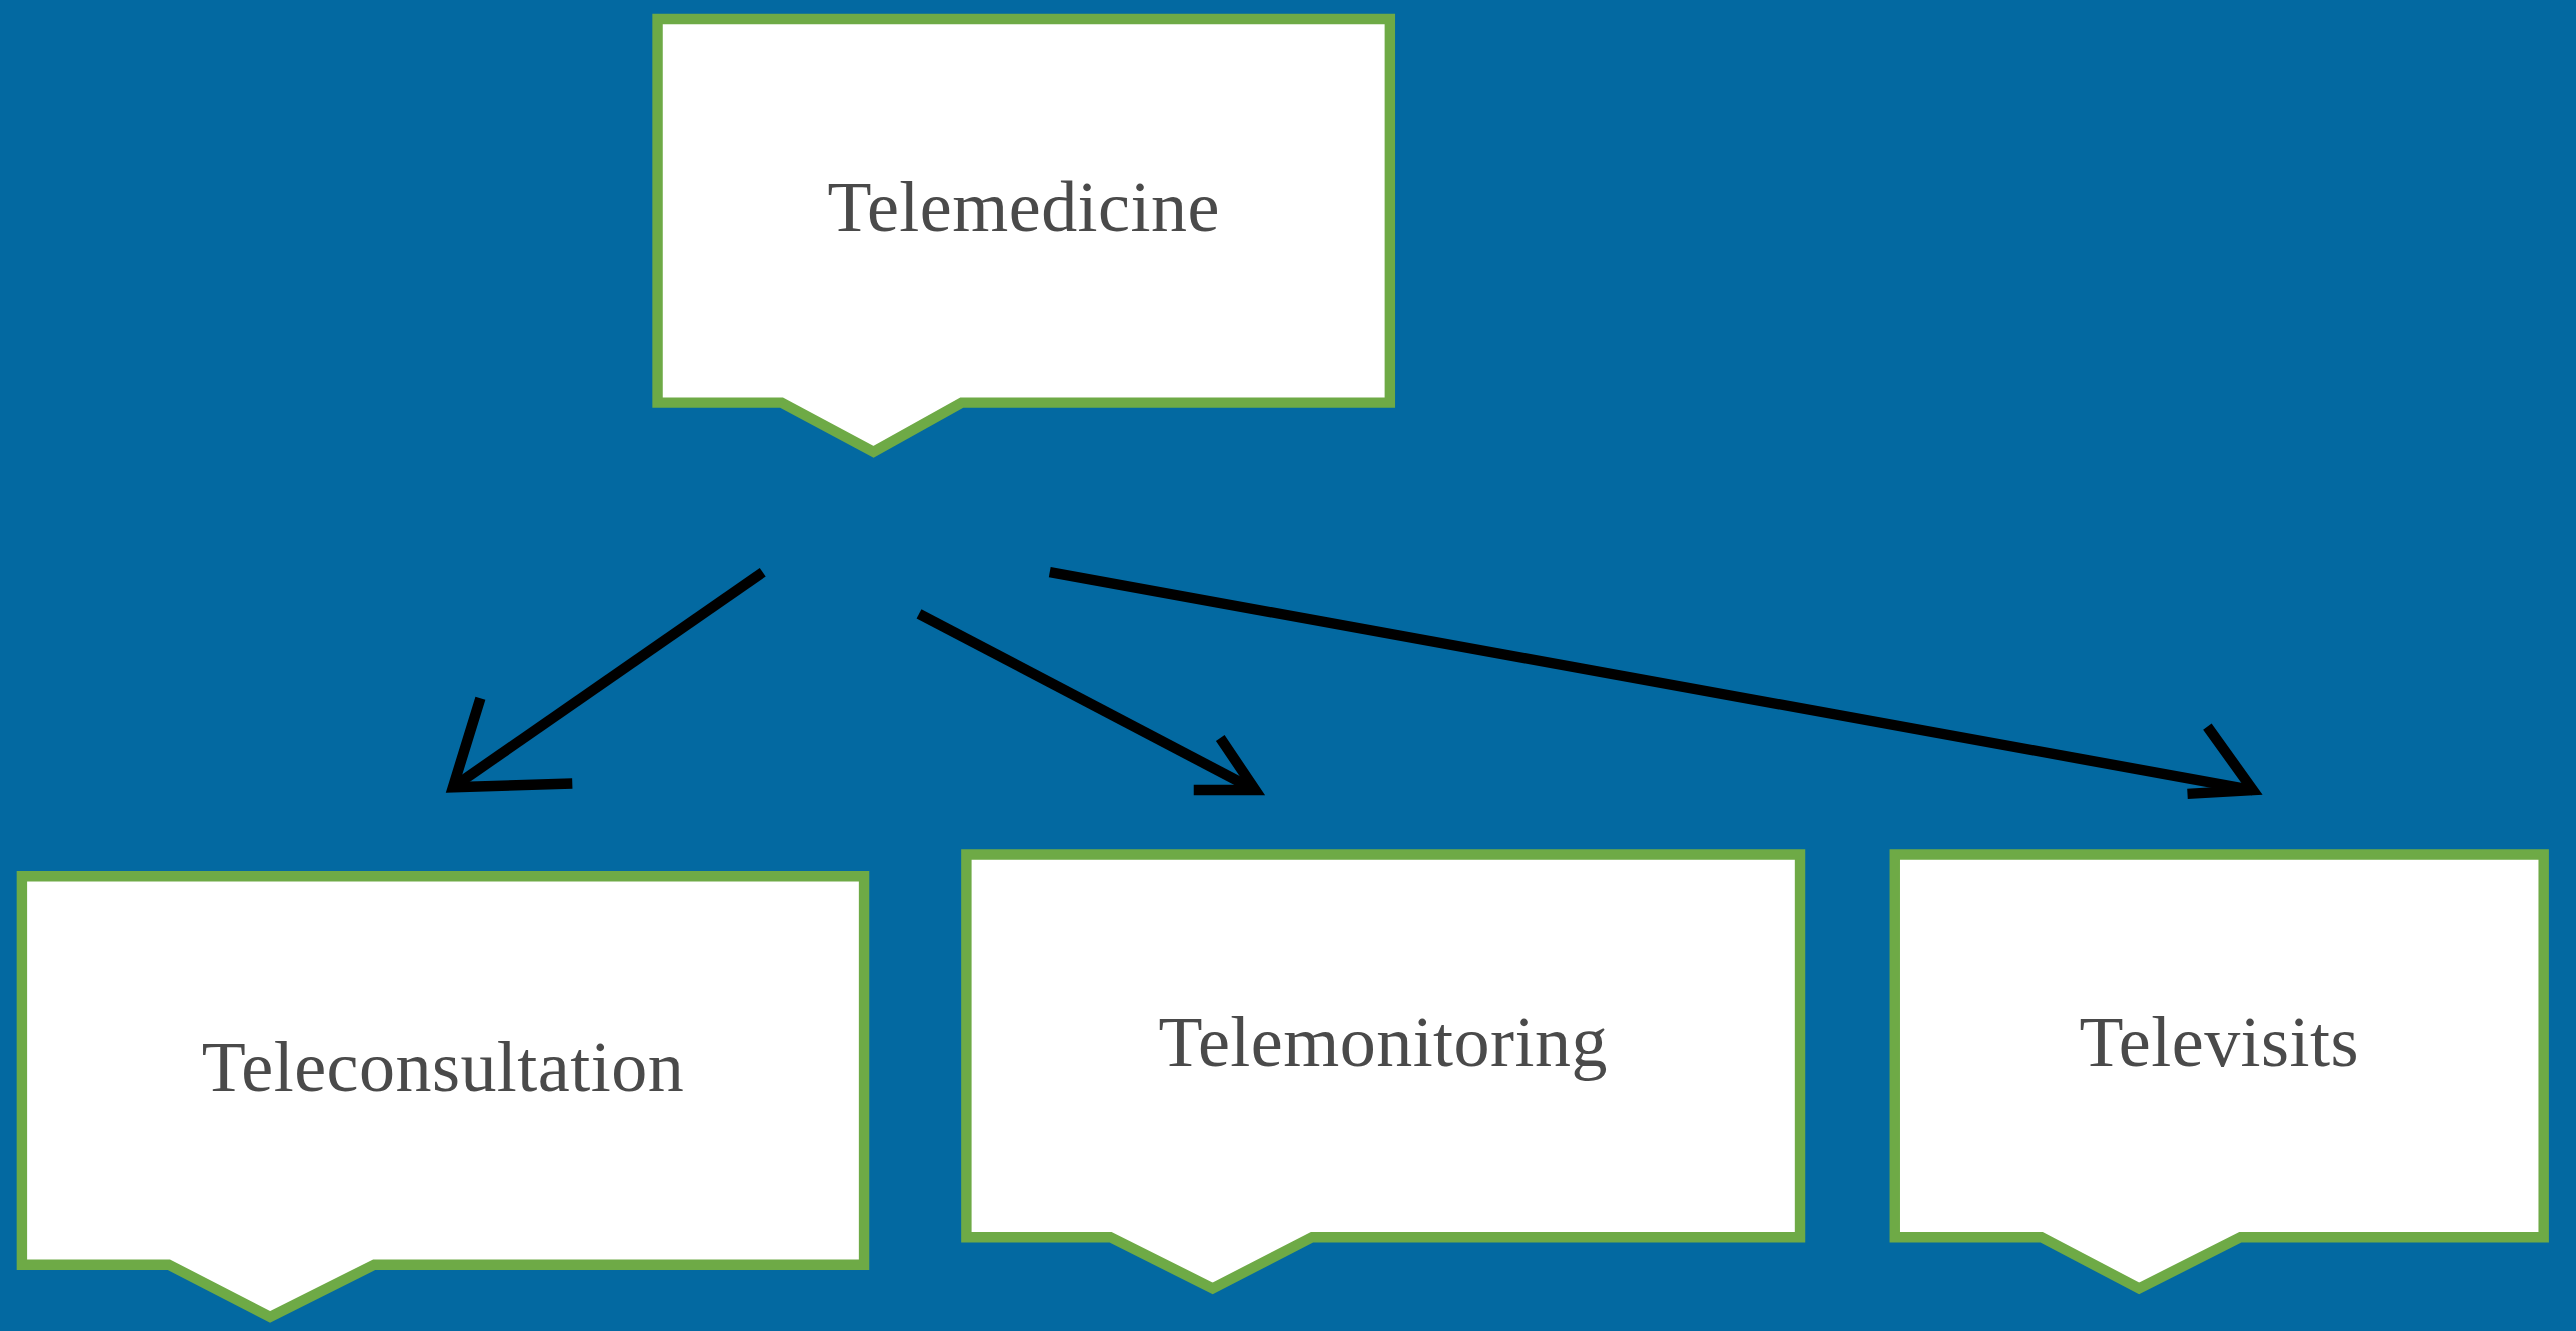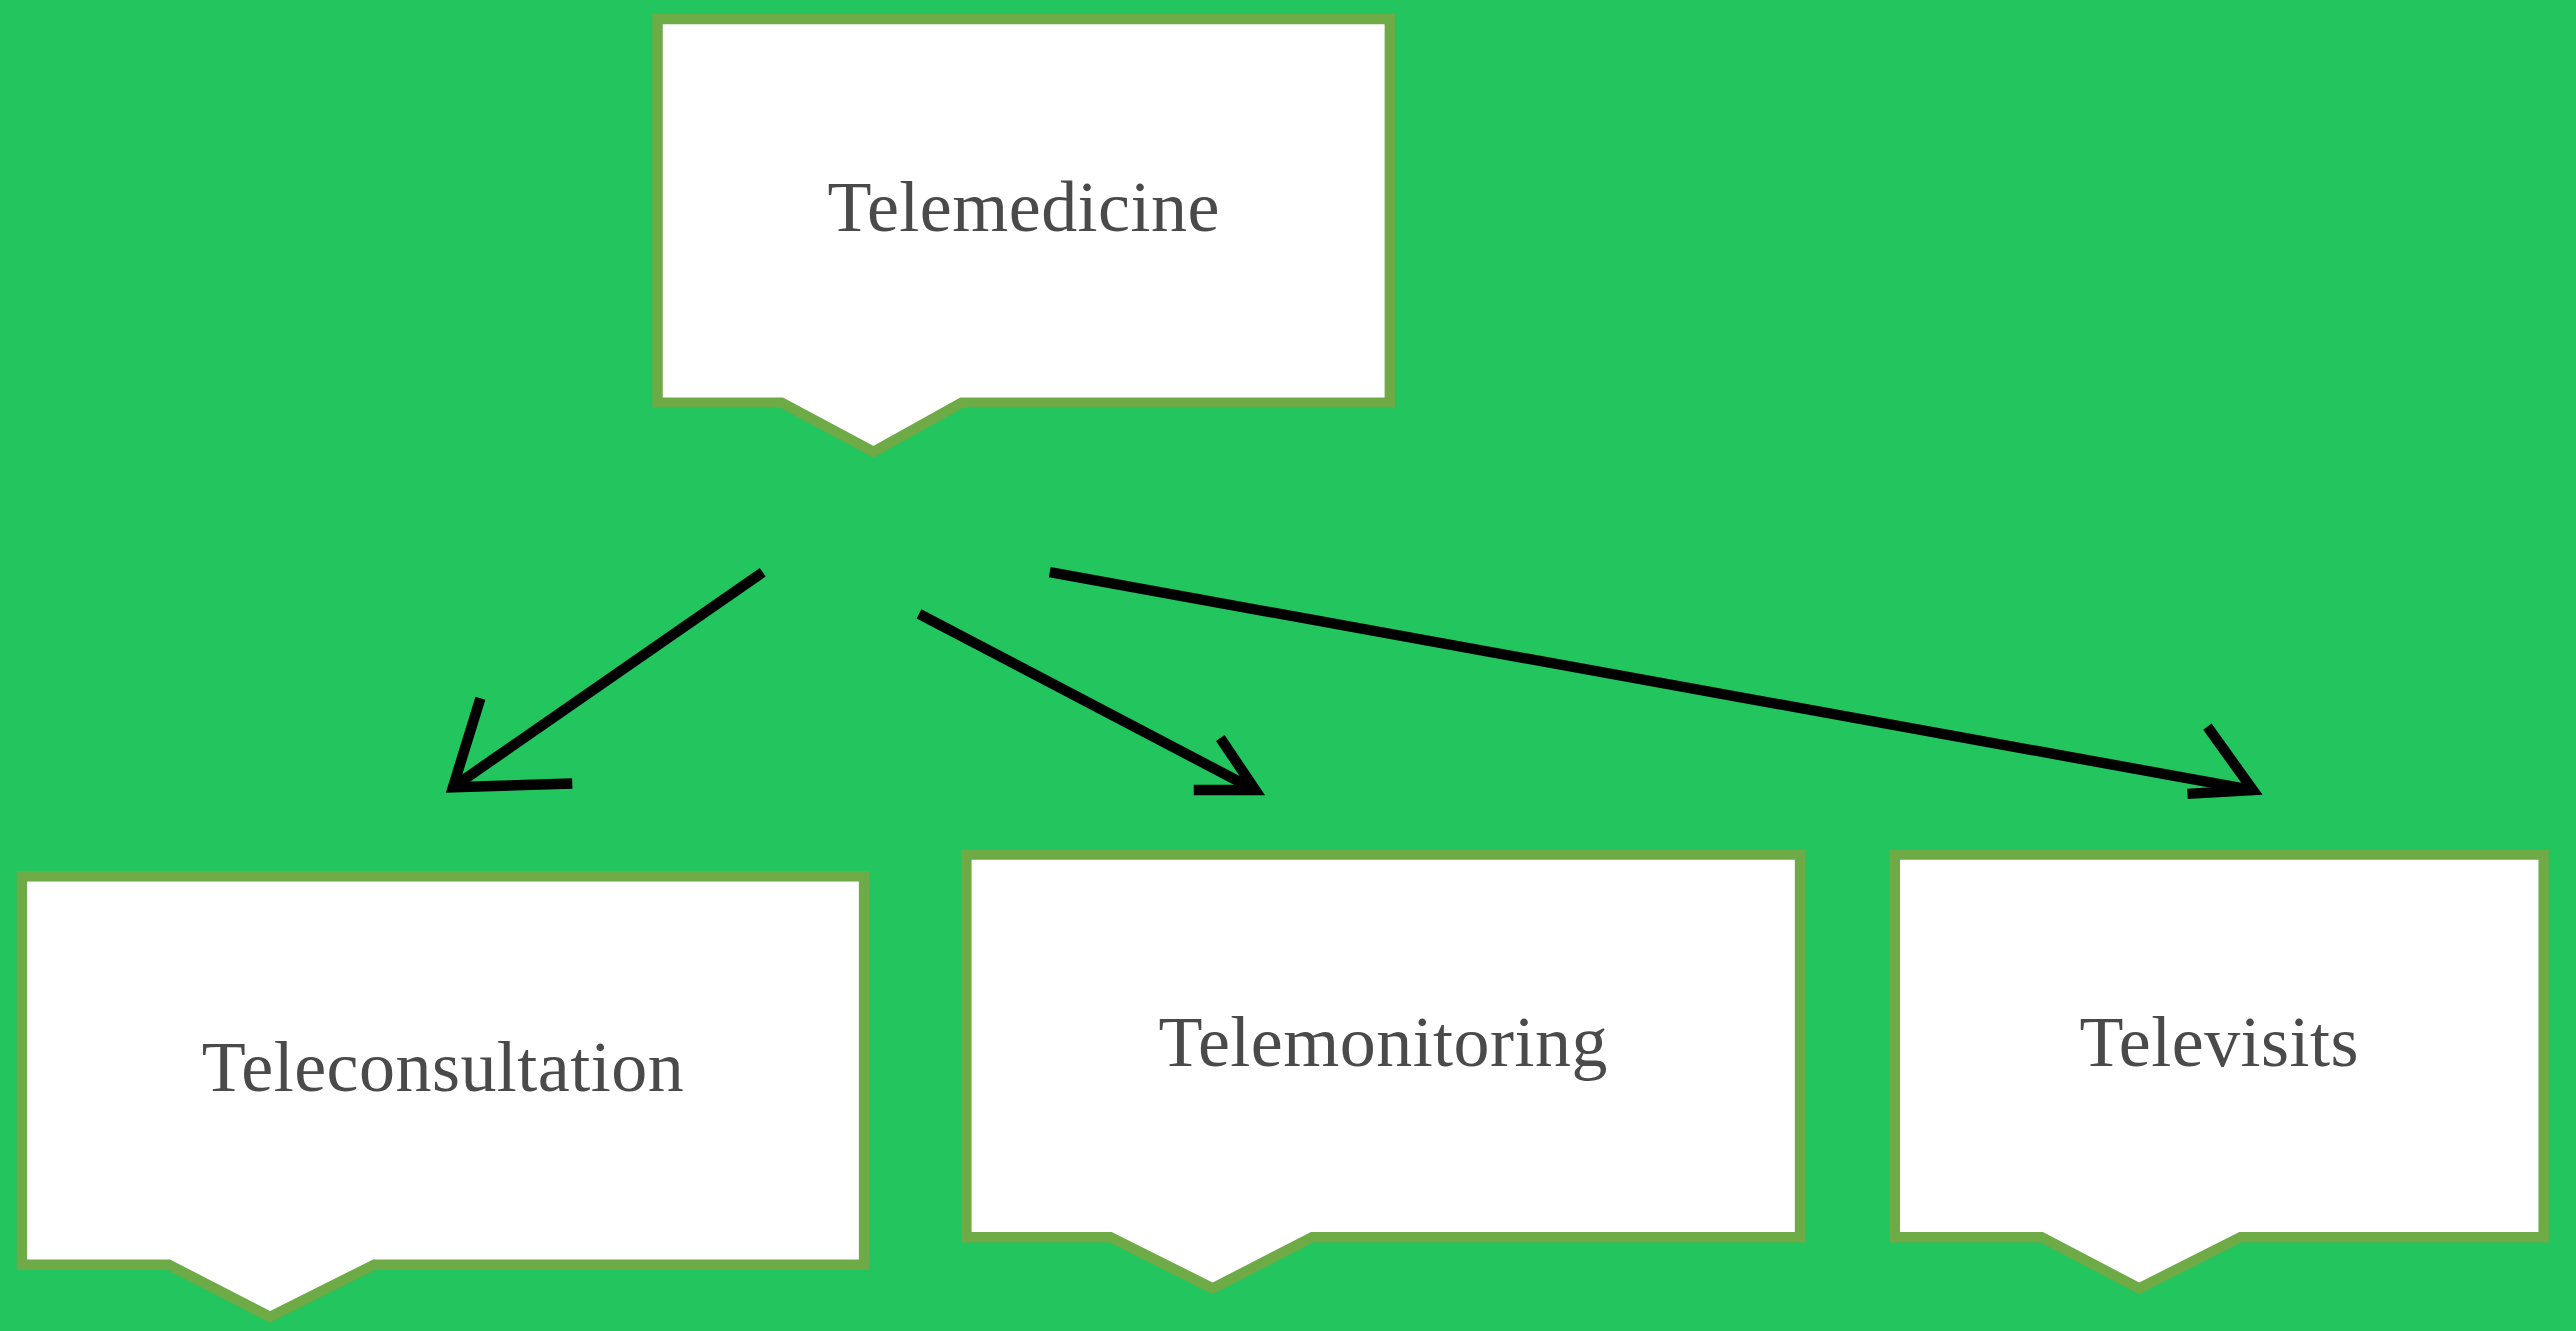--- a/index.html
+++ b/index.html
@@ -8,21 +8,21 @@
     padding: 0;
     background: #ffffff;
   }
   body {
     font-family: "Liberation Serif", "DejaVu Serif", serif;
   }
   #diagram-root {
     position: relative;
     width: 2576px;
     height: 1331px;
-    background: #22c55e;
+    background: #0369a1;
     overflow: hidden;
   }
   #diagram-svg {
     display: block;
     width: 2576px;
     height: 1331px;
   }
   .callout-shape {
     fill: #ffffff;
     stroke: #6EAA46;

